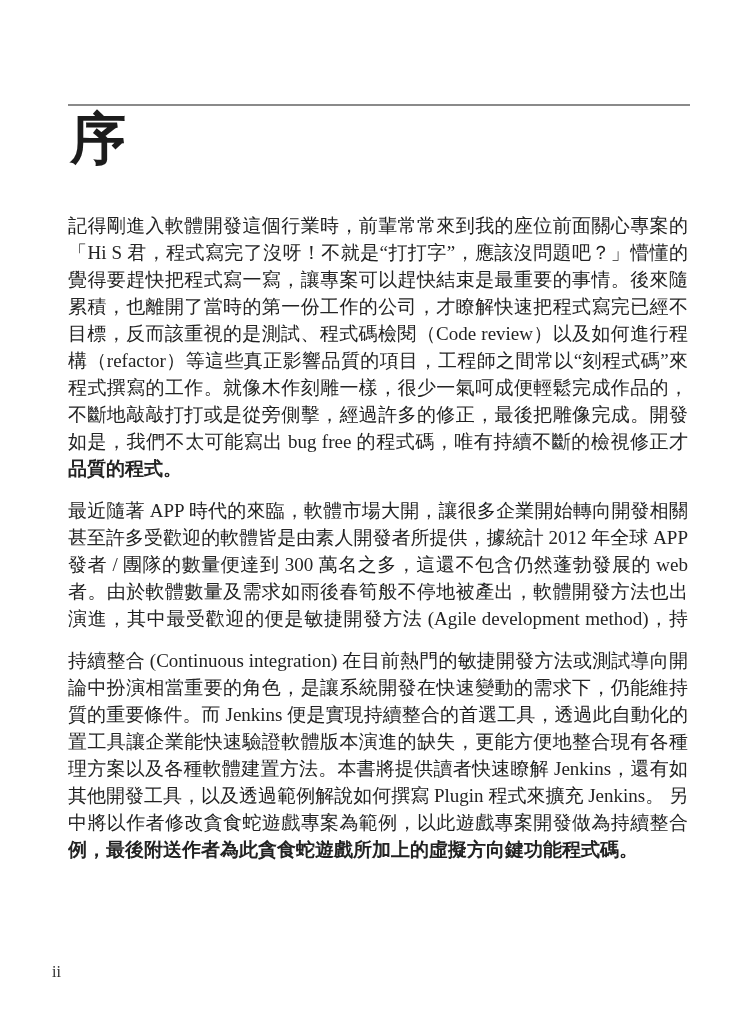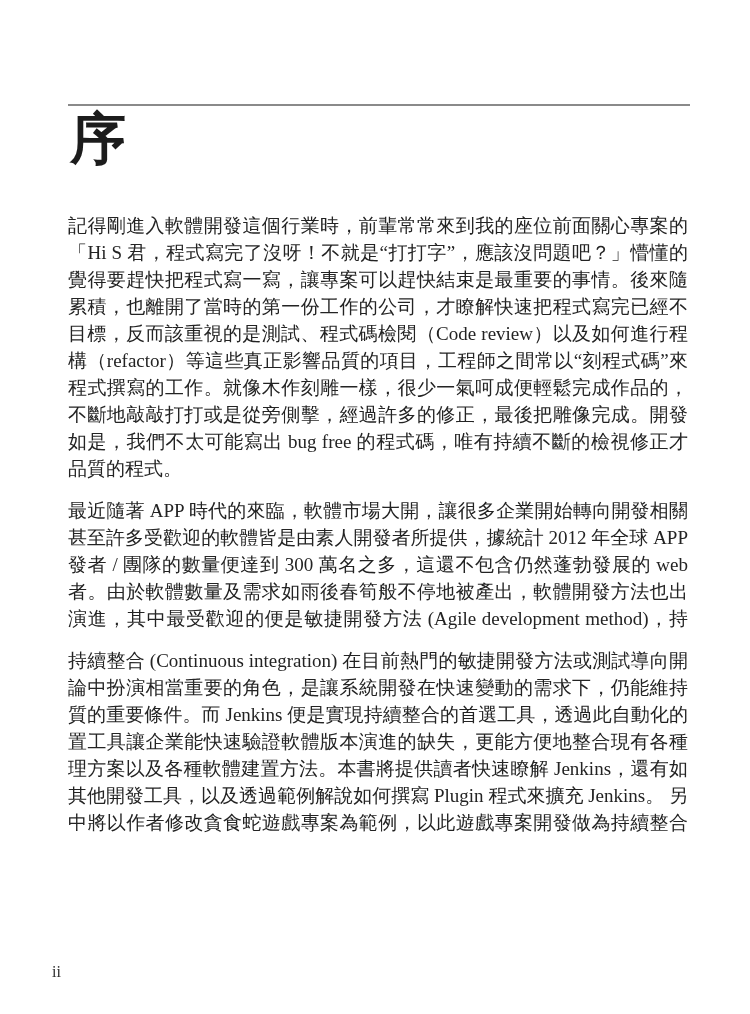--- a/index.html
+++ b/index.html
@@ -49,20 +49,21 @@
   .line {
     text-align: justify;
     text-align-last: justify;
     text-justify: inter-character;
     white-space: normal;
     height: 27px;
     overflow: hidden;
   }
   .line.last {
     text-align-last: left;
+    font-weight: bold;
   }
   .folio {
     position: absolute;
     left: 52px;
     top: 963px;
     font-size: 16px;
     color: #2e2e2e;
     font-family: "Liberation Serif", "DejaVu Serif", serif;
   }
 </style>
@@ -93,16 +94,17 @@
         <div class="line">演進，其中最受歡迎的便是敏捷開發方法 (Agile development method)，持續整合</div>
       </div>
       <div class="paragraph">
         <div class="line">持續整合 (Continuous integration) 在目前熱門的敏捷開發方法或測試導向開發方法</div>
         <div class="line">論中扮演相當重要的角色，是讓系統開發在快速變動的需求下，仍能維持高軟體品</div>
         <div class="line">質的重要條件。而 Jenkins 便是實現持續整合的首選工具，透過此自動化的軟體建</div>
         <div class="line">置工具讓企業能快速驗證軟體版本演進的缺失，更能方便地整合現有各種原始碼管</div>
         <div class="line">理方案以及各種軟體建置方法。本書將提供讀者快速瞭解 Jenkins，還有如何整合</div>
         <div class="line">其他開發工具，以及透過範例解說如何撰寫 Plugin 程式來擴充 Jenkins。 另外，書</div>
         <div class="line">中將以作者修改貪食蛇遊戲專案為範例，以此遊戲專案開發做為持續整合的導入實</div>
+        <div class="line last">例，最後附送作者為此貪食蛇遊戲所加上的虛擬方向鍵功能程式碼。</div>
       </div>
     </div>
   <div class="folio">ii</div>
 </div>
 
 </body></html>

